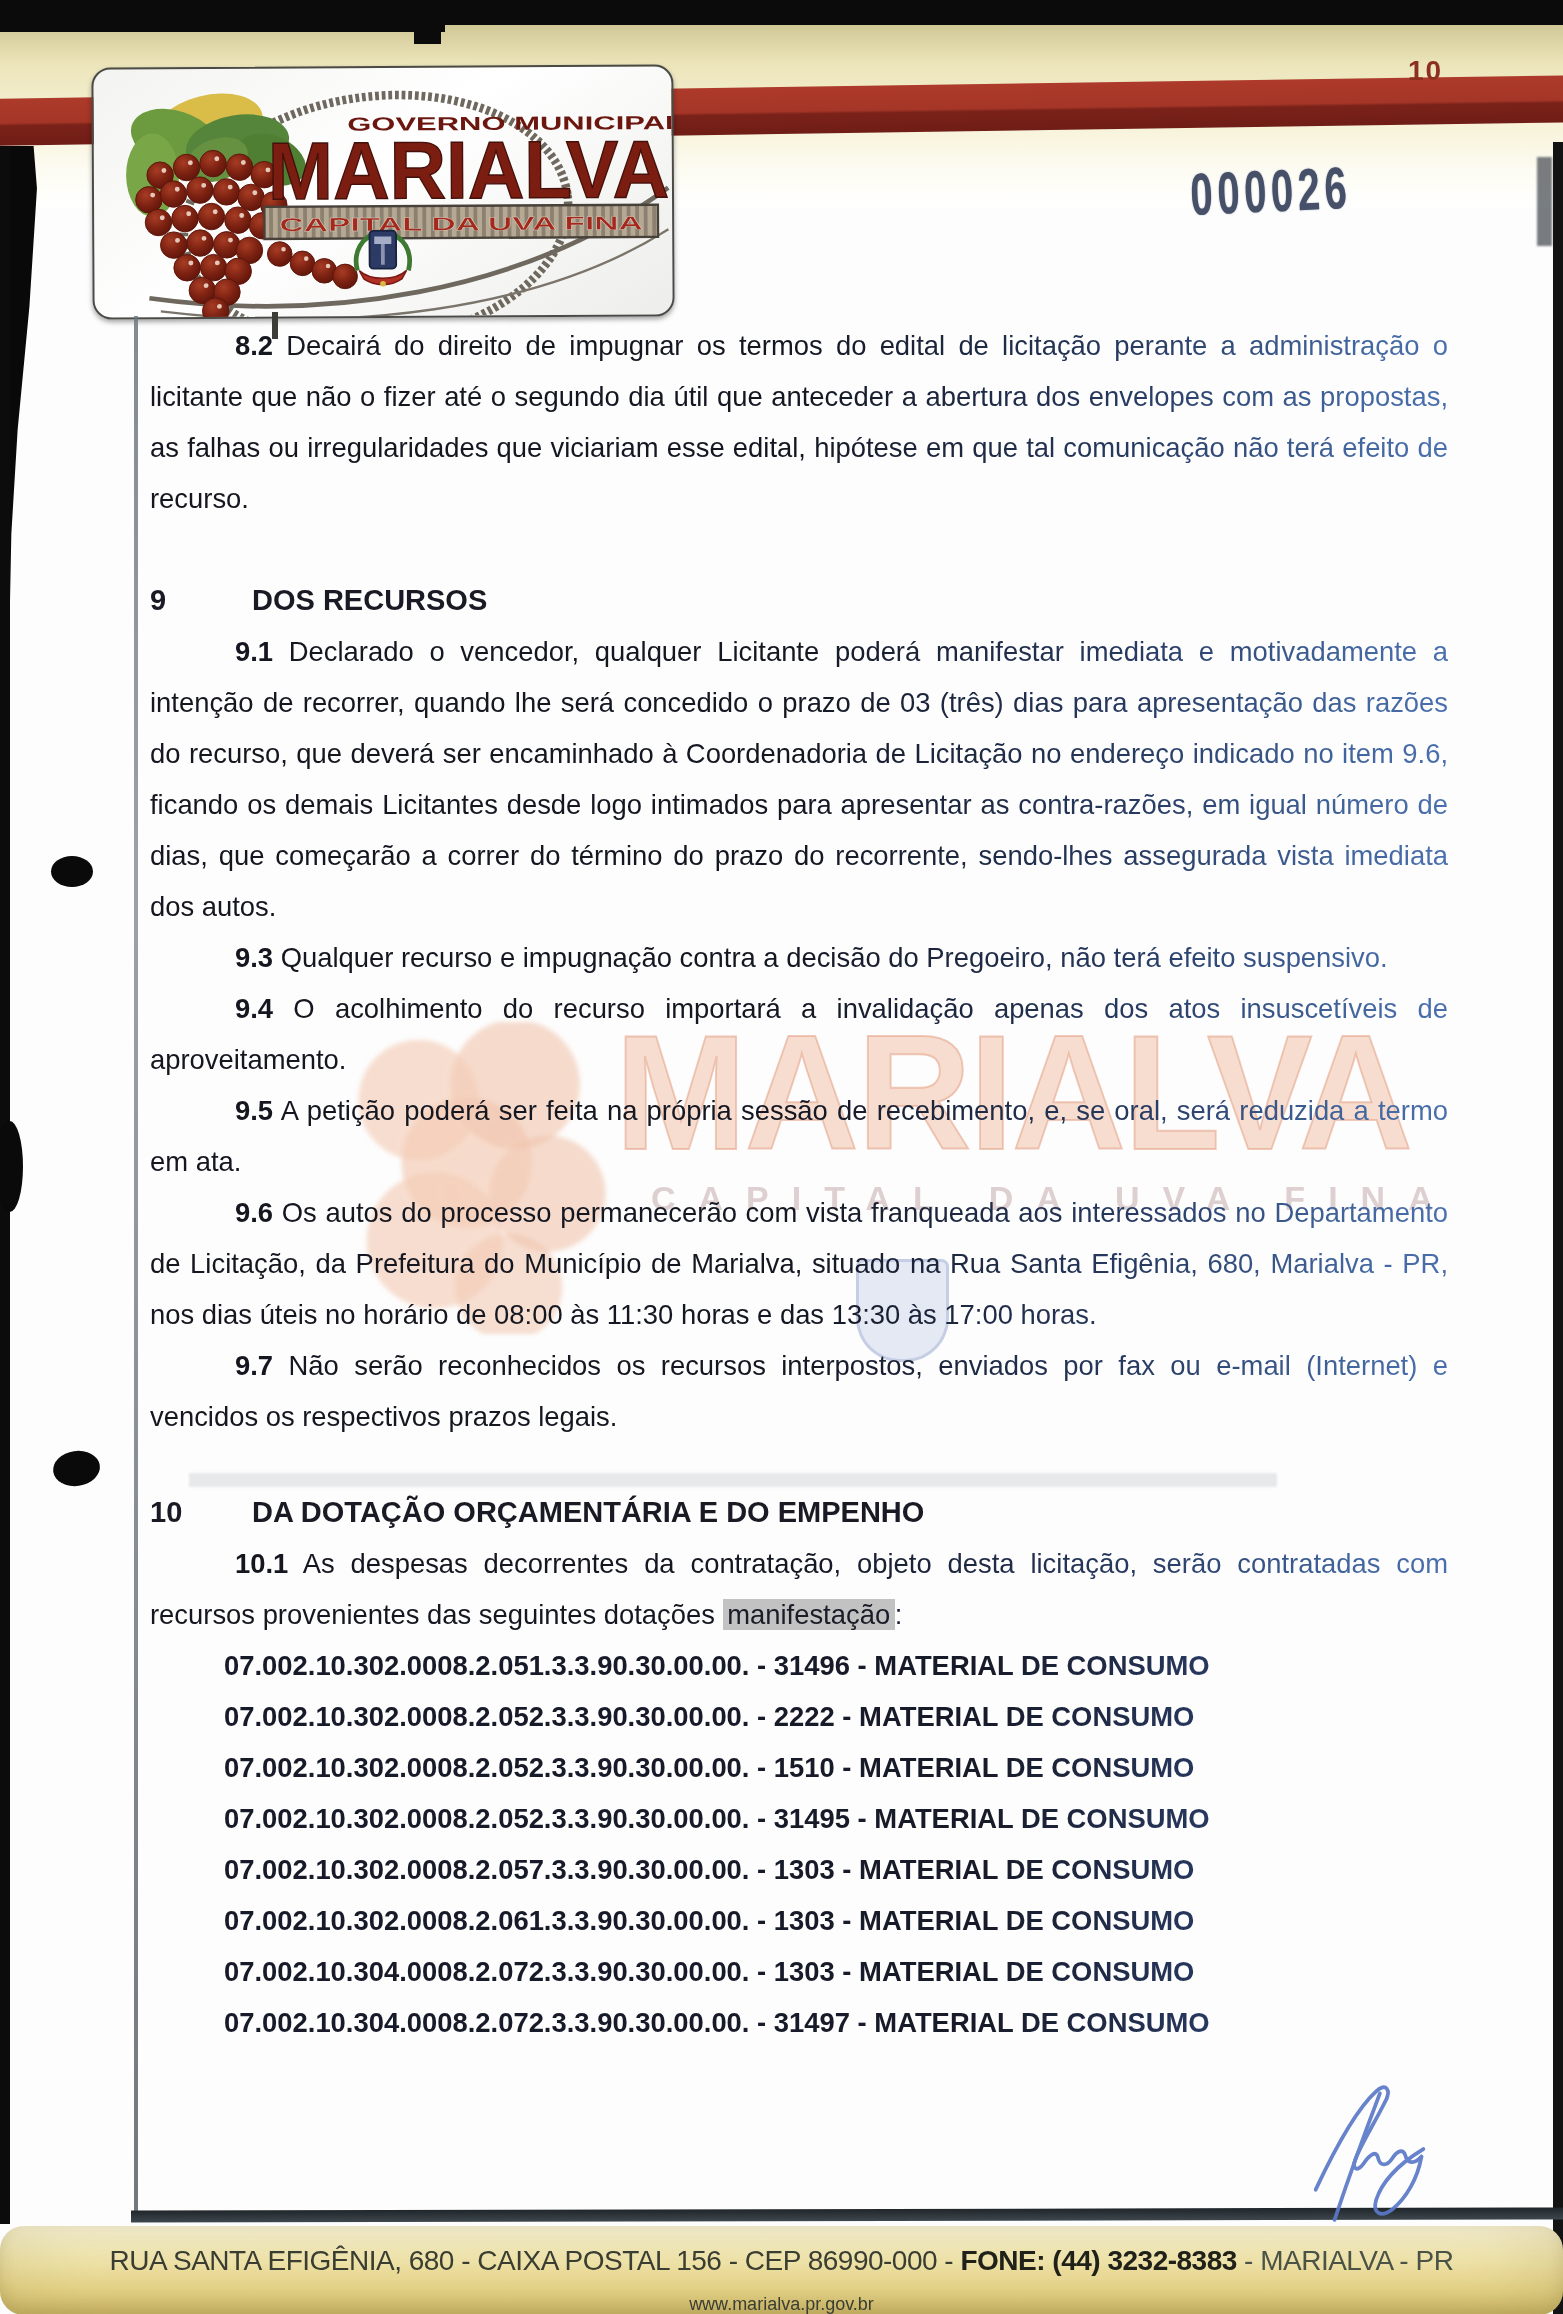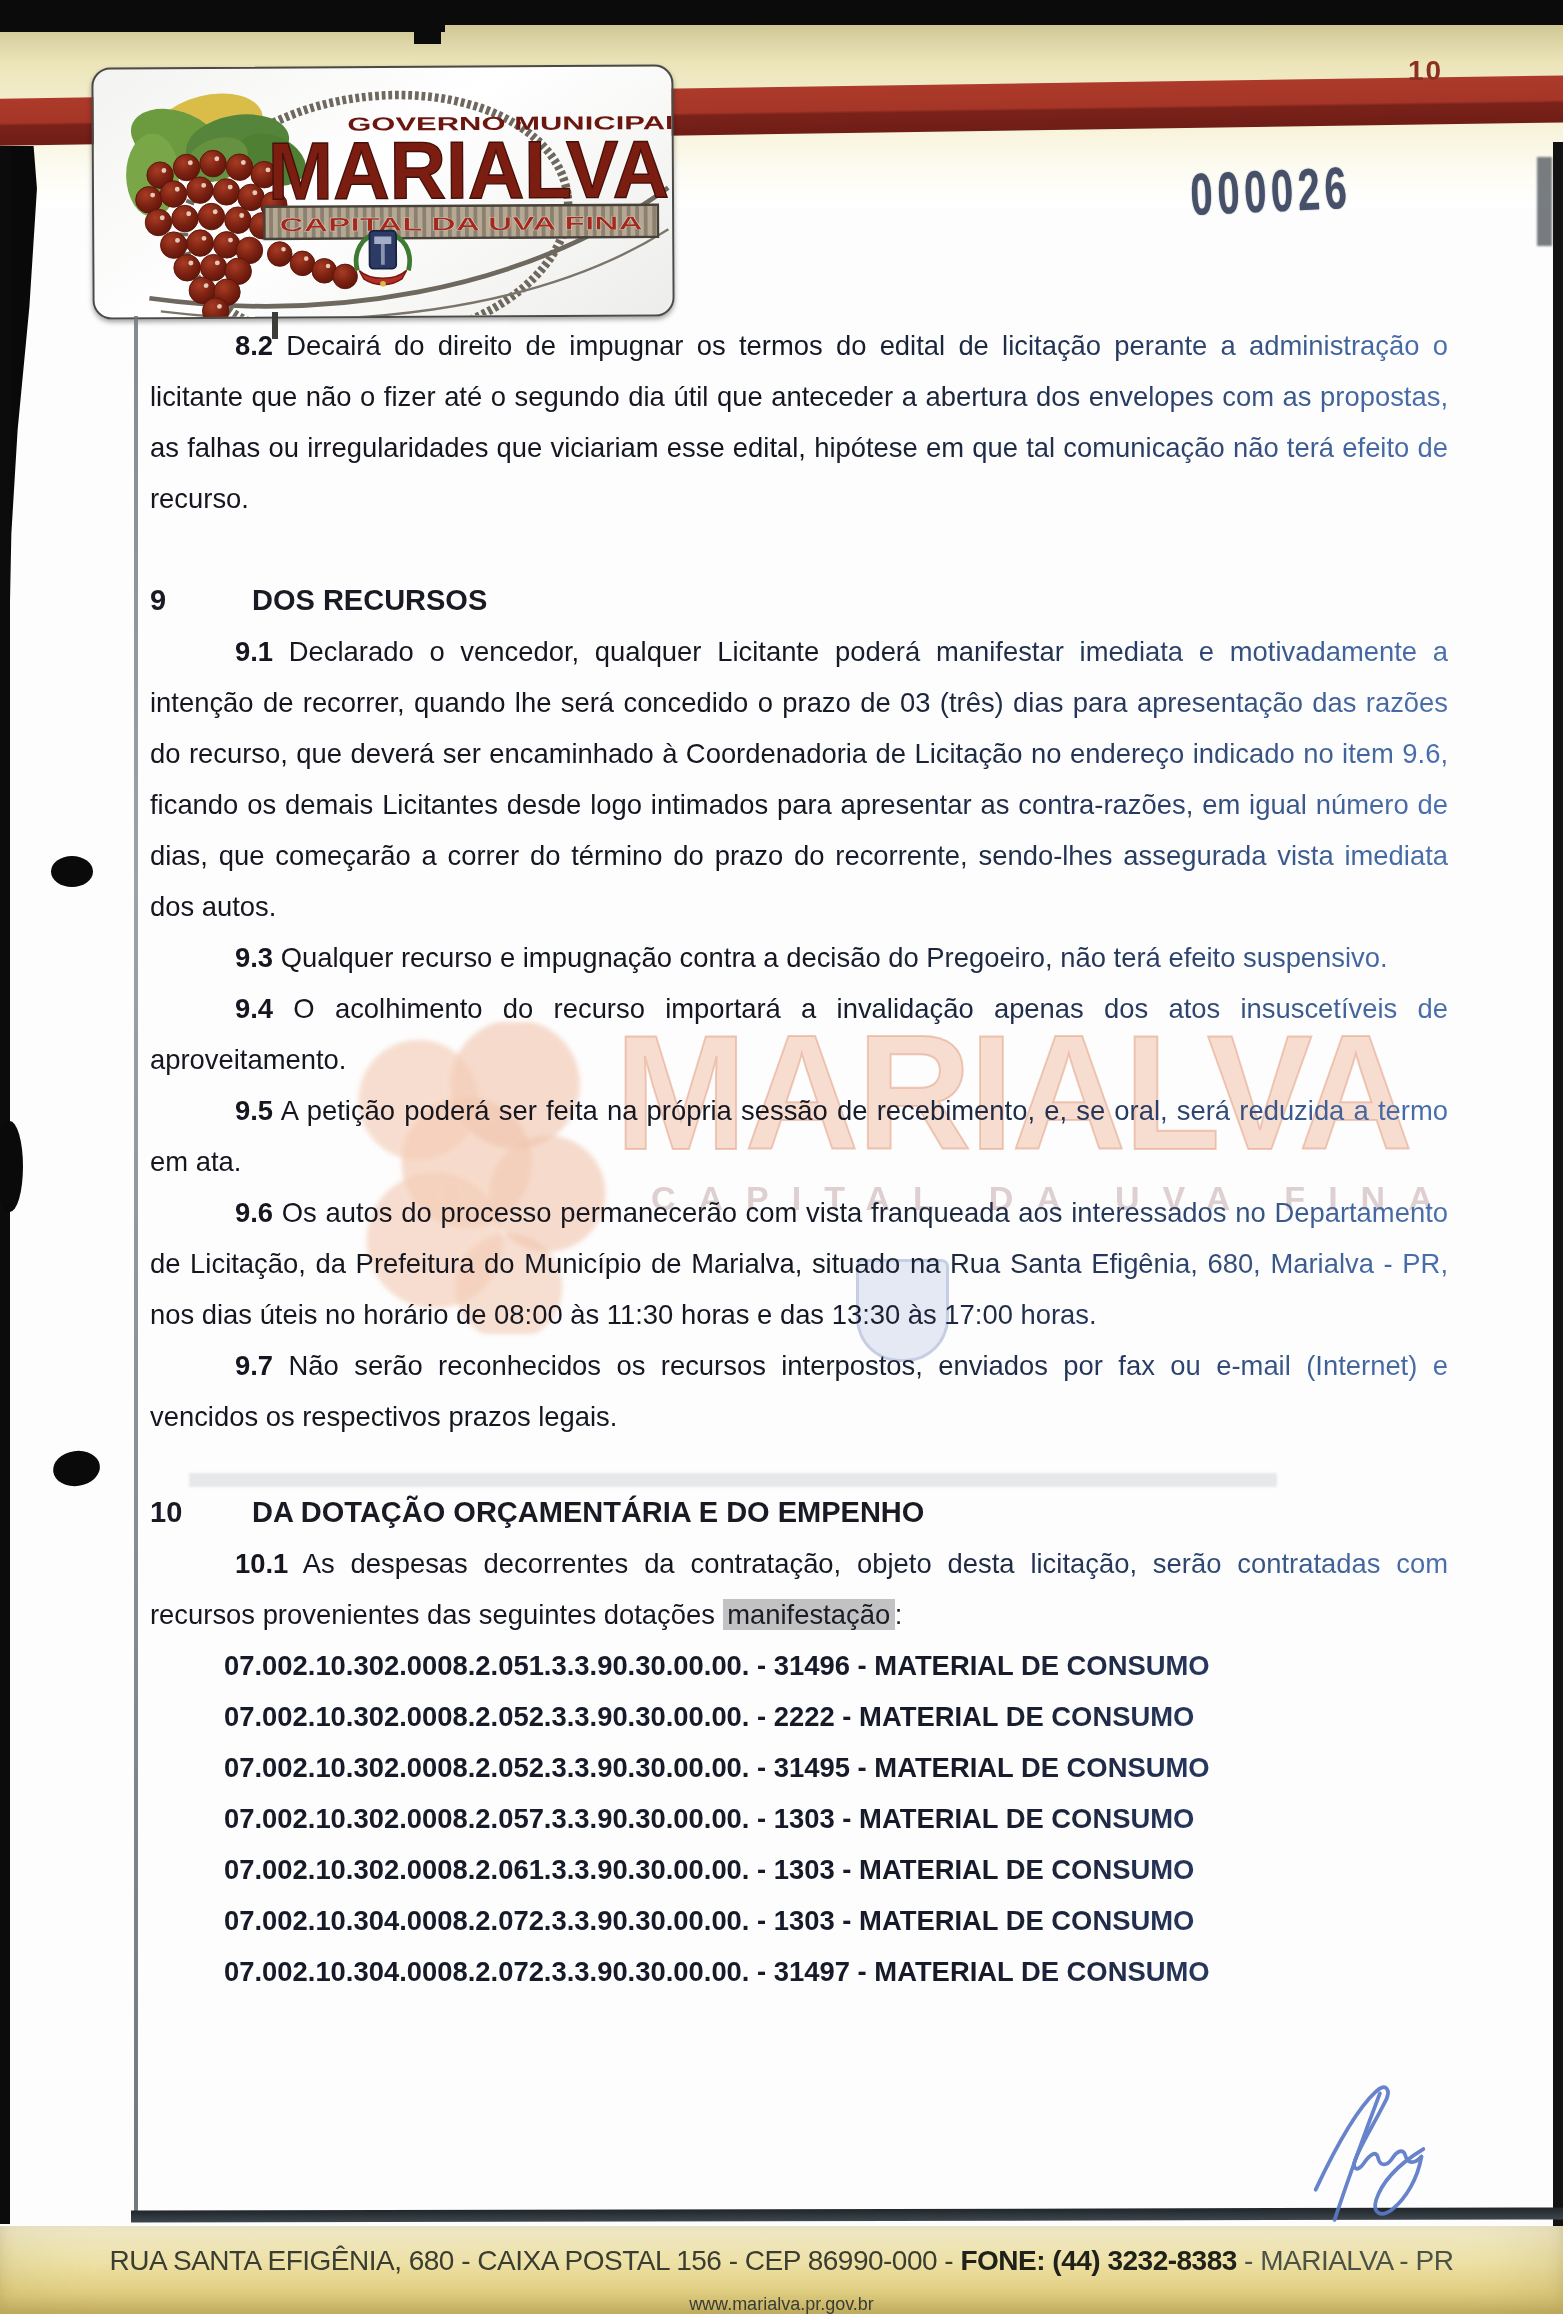--- a/index.html
+++ b/index.html
@@ -74,21 +74,21 @@
   .hl{background:#c2c2c2;padding:0 4.7px;-webkit-text-fill-color:#1a1c28;}
   .codes{margin:0;padding-left:74px;font-weight:700;font-size:27.4px;line-height:51px;}
   .code-line{white-space:nowrap;
     background-image:linear-gradient(90deg,#171a28 0%,#171a28 62%,#2c4170 86%,#3f5f9d 100%);
     -webkit-background-clip:text;background-clip:text;-webkit-text-fill-color:transparent;}
   
   .signature{position:absolute;left:1293px;top:2065px;z-index:4;}
   
   .footer{position:absolute;left:0;top:2226px;width:100%;height:89px;text-align:center;
     background:linear-gradient(180deg,#faf5da 0%,#f1e6ad 38%,#e6d488 72%,#d9c572 100%);
-    box-shadow:inset 0 -9.5px 15px rgba(120,100,40,.22), inset -38px 0 57px rgba(150,130,60,.15), inset 38px 0 57px rgba(160,140,70,.12);}
+    box-shadow:inset 0 -9.5px 15px rgba(120,100,40,.22), inset -38px 0 57px rgba(150,130,60,.15), inset 38px 0 57px rgba(160,140,70,.12);border-radius:24px;}
   .footer-line1{margin-top:19px;font-size:28px;color:#3a3d31;letter-spacing:-0.5px;}
   .footer-line1 b{color:#20221a;}
   .footer-suffix{color:#4b5246;}
   .footer-line2{font-size:18px;color:#3a3d33;margin-top:17px;}
 </style>
 </head>
 <body>
 
 <div class="page">
 
@@ -243,20 +243,21 @@
 
     <p class="grad"><b class="cnum">9.7</b> <span>Não serão reconhecidos os recursos interpostos, enviados por fax ou e-mail (Internet) e vencidos os respectivos prazos legais.</span></p>
 
     <div class="heading h10"><span class="hnum">10</span><span>DA DOTAÇÃO ORÇAMENTÁRIA E DO EMPENHO</span></div>
 
     <p class="grad"><b class="cnum">10.1</b> <span>As despesas decorrentes da contratação, objeto desta licitação, serão contratadas com recursos provenientes das seguintes dotações </span><span class="hl">manifestação</span><span>:</span></p>
 
     <div class="codes">
       <div class="code-line">07.002.10.302.0008.2.051.3.3.90.30.00.00. - 31496 - MATERIAL DE CONSUMO</div>
       <div class="code-line">07.002.10.302.0008.2.052.3.3.90.30.00.00. - 2222 - MATERIAL DE CONSUMO</div>
+      <div class="code-line">07.002.10.302.0008.2.052.3.3.90.30.00.00. - 1510 - MATERIAL DE CONSUMO</div>
       <div class="code-line">07.002.10.302.0008.2.052.3.3.90.30.00.00. - 31495 - MATERIAL DE CONSUMO</div>
       <div class="code-line">07.002.10.302.0008.2.057.3.3.90.30.00.00. - 1303 - MATERIAL DE CONSUMO</div>
       <div class="code-line">07.002.10.302.0008.2.061.3.3.90.30.00.00. - 1303 - MATERIAL DE CONSUMO</div>
       <div class="code-line">07.002.10.304.0008.2.072.3.3.90.30.00.00. - 1303 - MATERIAL DE CONSUMO</div>
       <div class="code-line">07.002.10.304.0008.2.072.3.3.90.30.00.00. - 31497 - MATERIAL DE CONSUMO</div>
     </div>
   </div>
 
   <div class="rule-bottom"></div>
 

